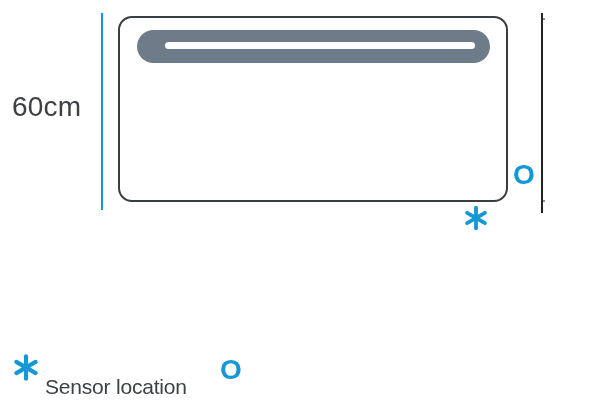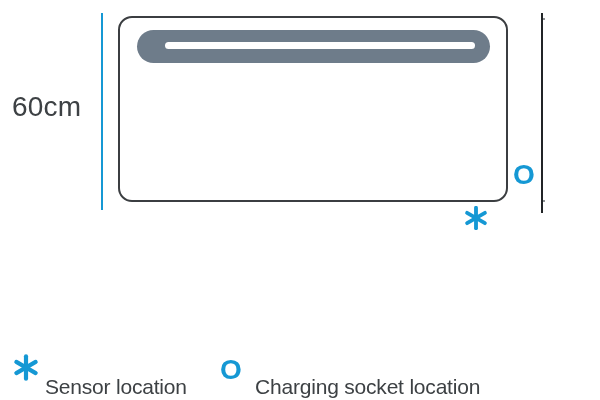--- a/index.html
+++ b/index.html
@@ -143,15 +143,14 @@
     <div class="socket-pin bottom"></div>
   </div>
 
   <svg class="abs legend-sensor-icon asterisk-icon" viewBox="0 0 28 28" aria-hidden="true">
     <line x1="14" y1="2" x2="14" y2="26"></line>
     <line x1="3.6" y1="8" x2="24.4" y2="20"></line>
     <line x1="24.4" y1="8" x2="3.6" y2="20"></line>
   </svg>
   <div class="abs legend-label legend-sensor-label">Sensor location</div>
   <div class="abs legend-o">O</div>
-  <div class="abs legend-label legend-charging-label">Charging socket location</div>
 
 </div>
 
 </body></html>

